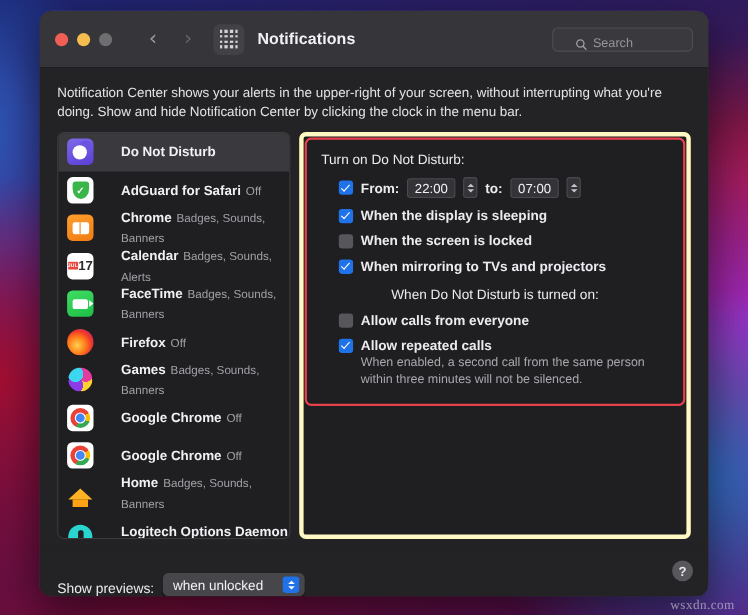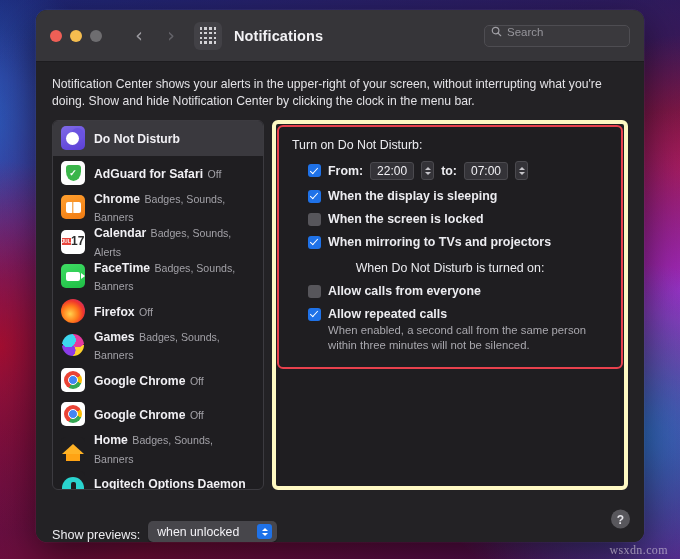--- a/index.html
+++ b/index.html
@@ -87,26 +87,26 @@
   .wtitle {
     margin-left: 12px;
     color: #f2f1f4;
     font-size: 14.5px;
     font-weight: bold;
     letter-spacing: 0.1px;
   }
 
   .searchbox {
     position: absolute; right: 14px; top: 50%; transform: translateY(-50%);
-    width: 146px; height: 22px;
+    width: 128px; height: 22px;
     border: 1px solid #4e4d52;
     border-radius: 5px;
     background: #3a393d;
-    display: flex; align-items: flex-start;
-    padding: 0 6px; gap: 5px;
+    display: flex; align-items: flex-end;
+    padding: 0 20px; gap: 5px;
   }
   .searchbox svg { flex: 0 0 auto; }
   .searchbox input {
     background: transparent; border: none; outline: none;
     color: #c9c8cd; font-size: 11.5px;
     font-family: "Liberation Sans", sans-serif;
     width: 100%;
   }
   .searchbox input::placeholder { color: #96959b; }
 
@@ -140,21 +140,21 @@
     flex: 0 0 212px;
     background: #1f1e21;
     border: 1px solid #3c3b40;
     border-radius: 6px;
     overflow: hidden;
     position: relative;
   }
   .sblist { height: 100%; overflow: hidden; }
   .srow {
     display: flex; align-items: center;
-    gap: 9px;
+    gap: 25px;
     padding: 5px 8px;
     height: 34.5px;
   }
   .srow.selected { background: #3a393e; }
   .srow .ic {
     width: 24px; height: 24px;
     flex: 0 0 24px;
     border-radius: 5px;
     position: relative;
     overflow: hidden;

